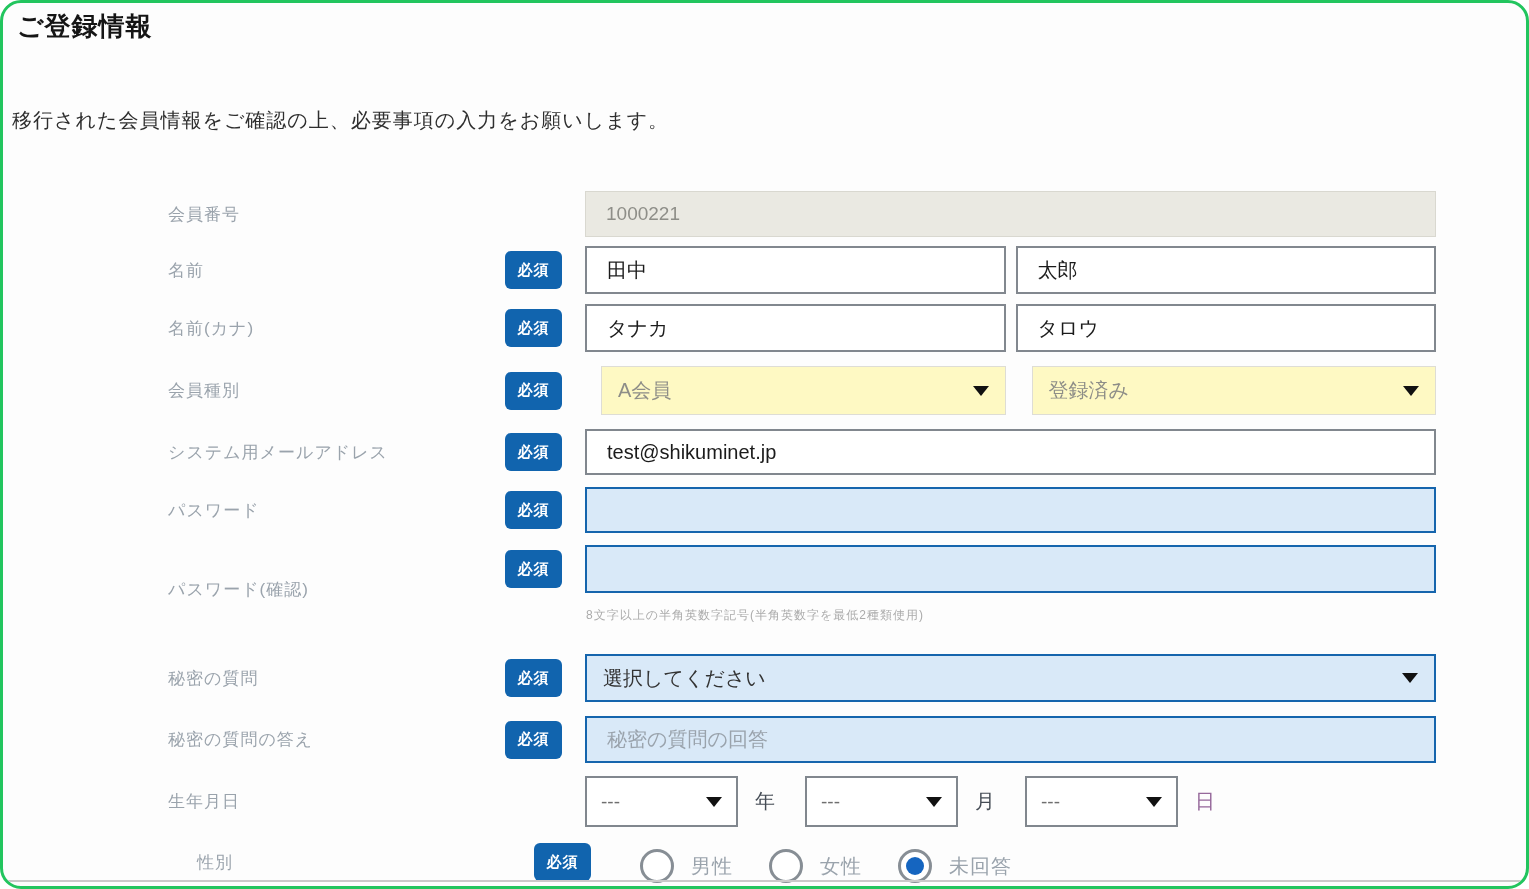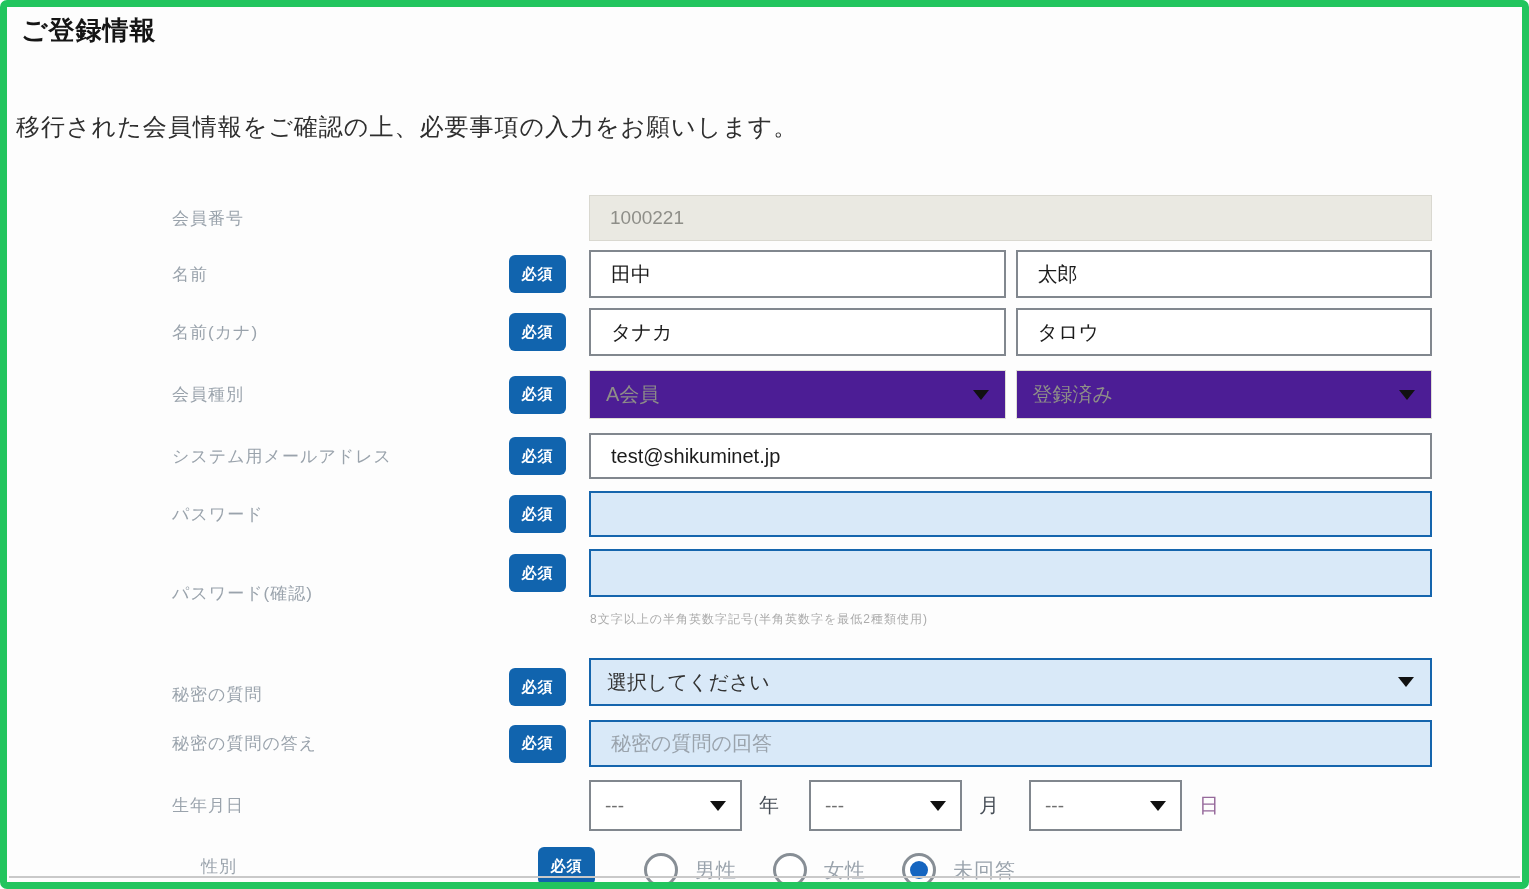--- a/index.html
+++ b/index.html
@@ -1,37 +1,37 @@
 <!DOCTYPE html>
 <html lang="ja"><head>
 <meta charset="utf-8">
 <style>
   html,body{margin:0;padding:0;background:#ffffff;font-family:"Liberation Sans","DejaVu Sans",sans-serif;}
   .frame{
     position:relative;width:1529px;height:889px;box-sizing:border-box;
-    border:7px solid #22c55e;border-radius:7px;background:#fdfdfd;overflow:hidden;
+    border:3px solid #22c55e;border-radius:21px;background:#fdfdfd;overflow:hidden;
   }
   .page-title{
     position:absolute;left:14px;top:6px;margin:0;
     font-size:26px;font-weight:bold;color:#151515;letter-spacing:1px;
   }
   .page-subtitle{
     position:absolute;left:9px;top:104px;margin:0;
-    font-size:24px;color:#2e2e2e;letter-spacing:1px;
+    font-size:20px;color:#2e2e2e;letter-spacing:1px;
   }
   .row{position:absolute;left:0;right:0;display:flex;align-items:center;}
   .r-memno {top:188px;height:46px;}
   .r-name  {top:243px;height:48px;}
   .r-kana  {top:301px;height:48px;}
   .r-type  {top:363px;height:49px;}
   .r-email {top:426px;height:46px;}
   .r-pw    {top:484px;height:46px;}
   .r-pw2   {top:542px;height:48px;}
   .r-hint  {top:604px;}
-  .r-sq    {top:651px;height:48px;align-items:flex-end;}
+  .r-sq    {top:651px;height:48px;}
   .r-sa    {top:713px;height:47px;}
   .r-bd    {top:773px;height:51px;}
   .r-gender{top:838px;height:42px;padding-left:29px;}
 
   .lbl{
     width:337px;margin-left:165px;flex:0 0 auto;
     font-size:17px;color:#9aa3ac;letter-spacing:1px;white-space:nowrap;
   }
   .r-pw2 .lbl{position:relative;top:20px;}
   .badge-cell{width:80px;flex:0 0 auto;display:flex;align-items:center;}
@@ -50,21 +50,21 @@
   }
   .inp::placeholder{color:#9aa3ac;opacity:1;}
   .inp.readonly{background:#eae9e2;border:1px solid #d9d8d0;color:#8e8e88;font-size:19px;}
   .inp.blue{background:#d9e9f8;border:2px solid #1565ad;}
 
   .select{
     flex:1 1 0;min-width:0;height:100%;box-sizing:border-box;
     display:flex;align-items:center;justify-content:space-between;
     padding:0 16px;font-size:20px;cursor:default;
   }
-  .select.gray{background:#4c1d95;border:1px solid #deddd5;color:#8e8e88;}
+  .select.gray{background:#fef9c3;border:1px solid #deddd5;color:#8e8e88;margin-left:16px;}
   .select.blue{background:#d9e9f8;border:2px solid #1565ad;color:#333333;}
   .arrow{
     width:0;height:0;flex:0 0 auto;margin-left:10px;
     border-left:8px solid transparent;border-right:8px solid transparent;
     border-top:10px solid #111111;
   }
   .hint{
     margin-left:583px;font-size:12px;color:#ababab;letter-spacing:1px;
   }
   .bd-select{

